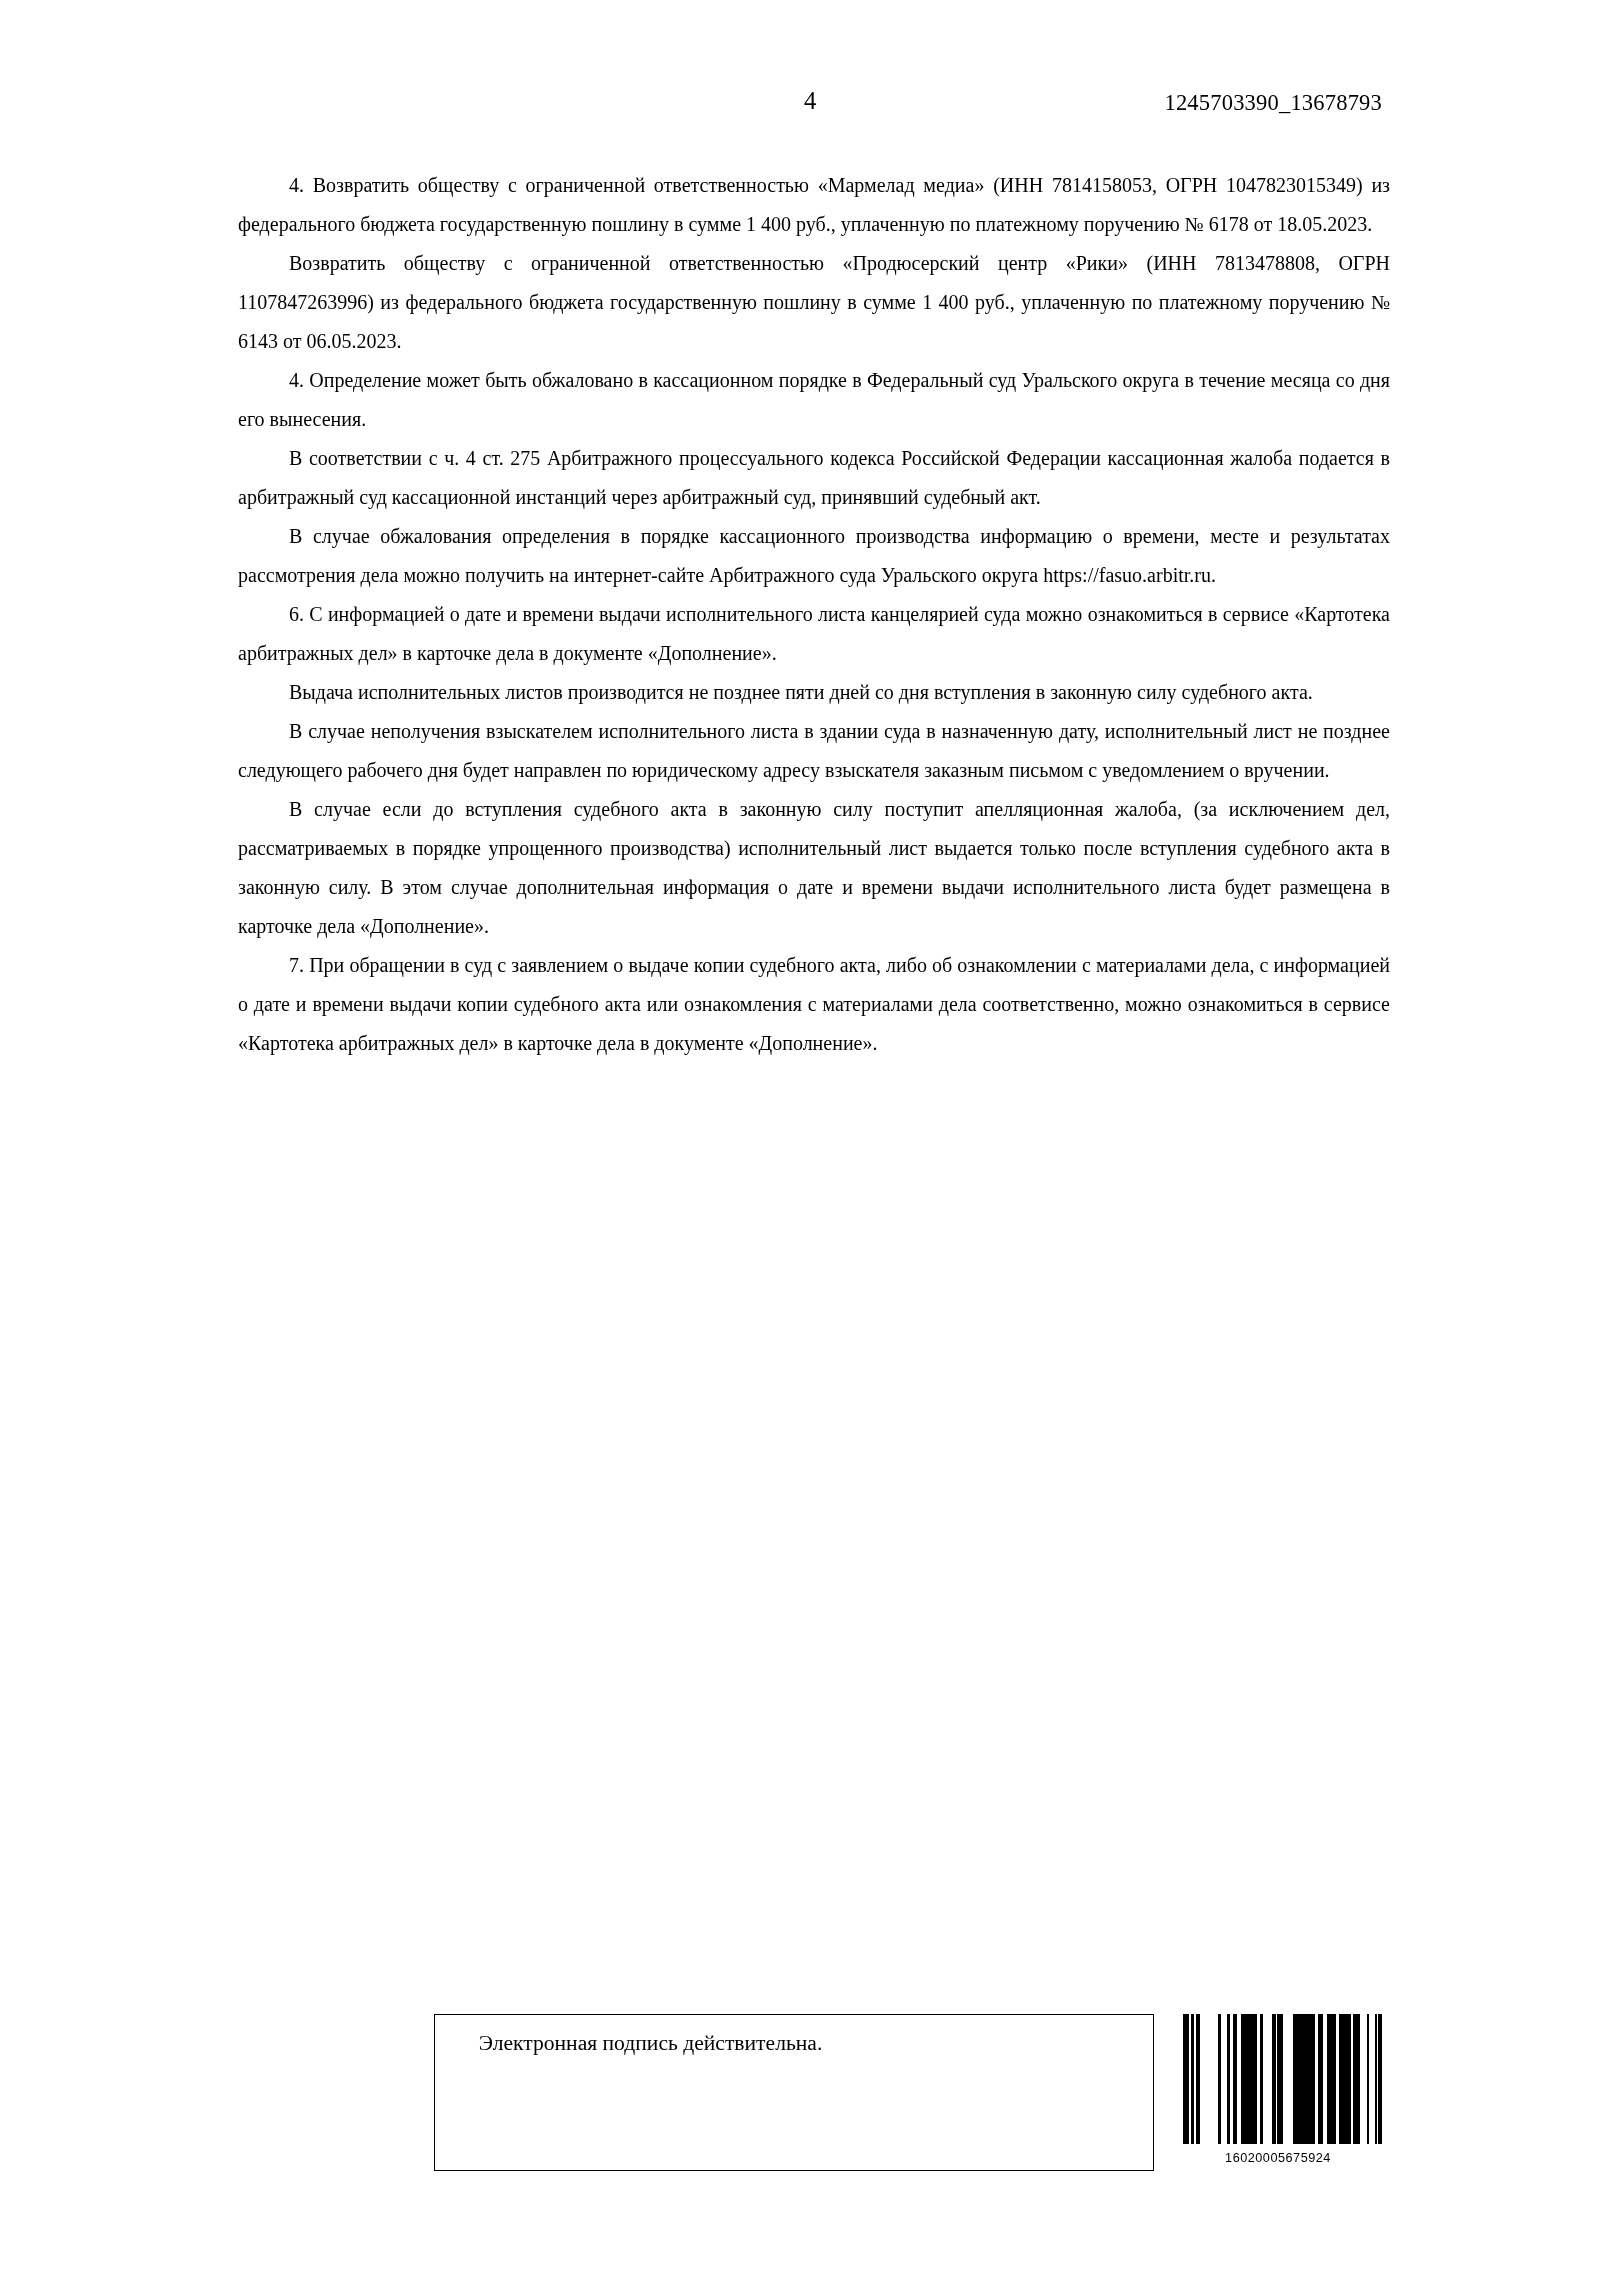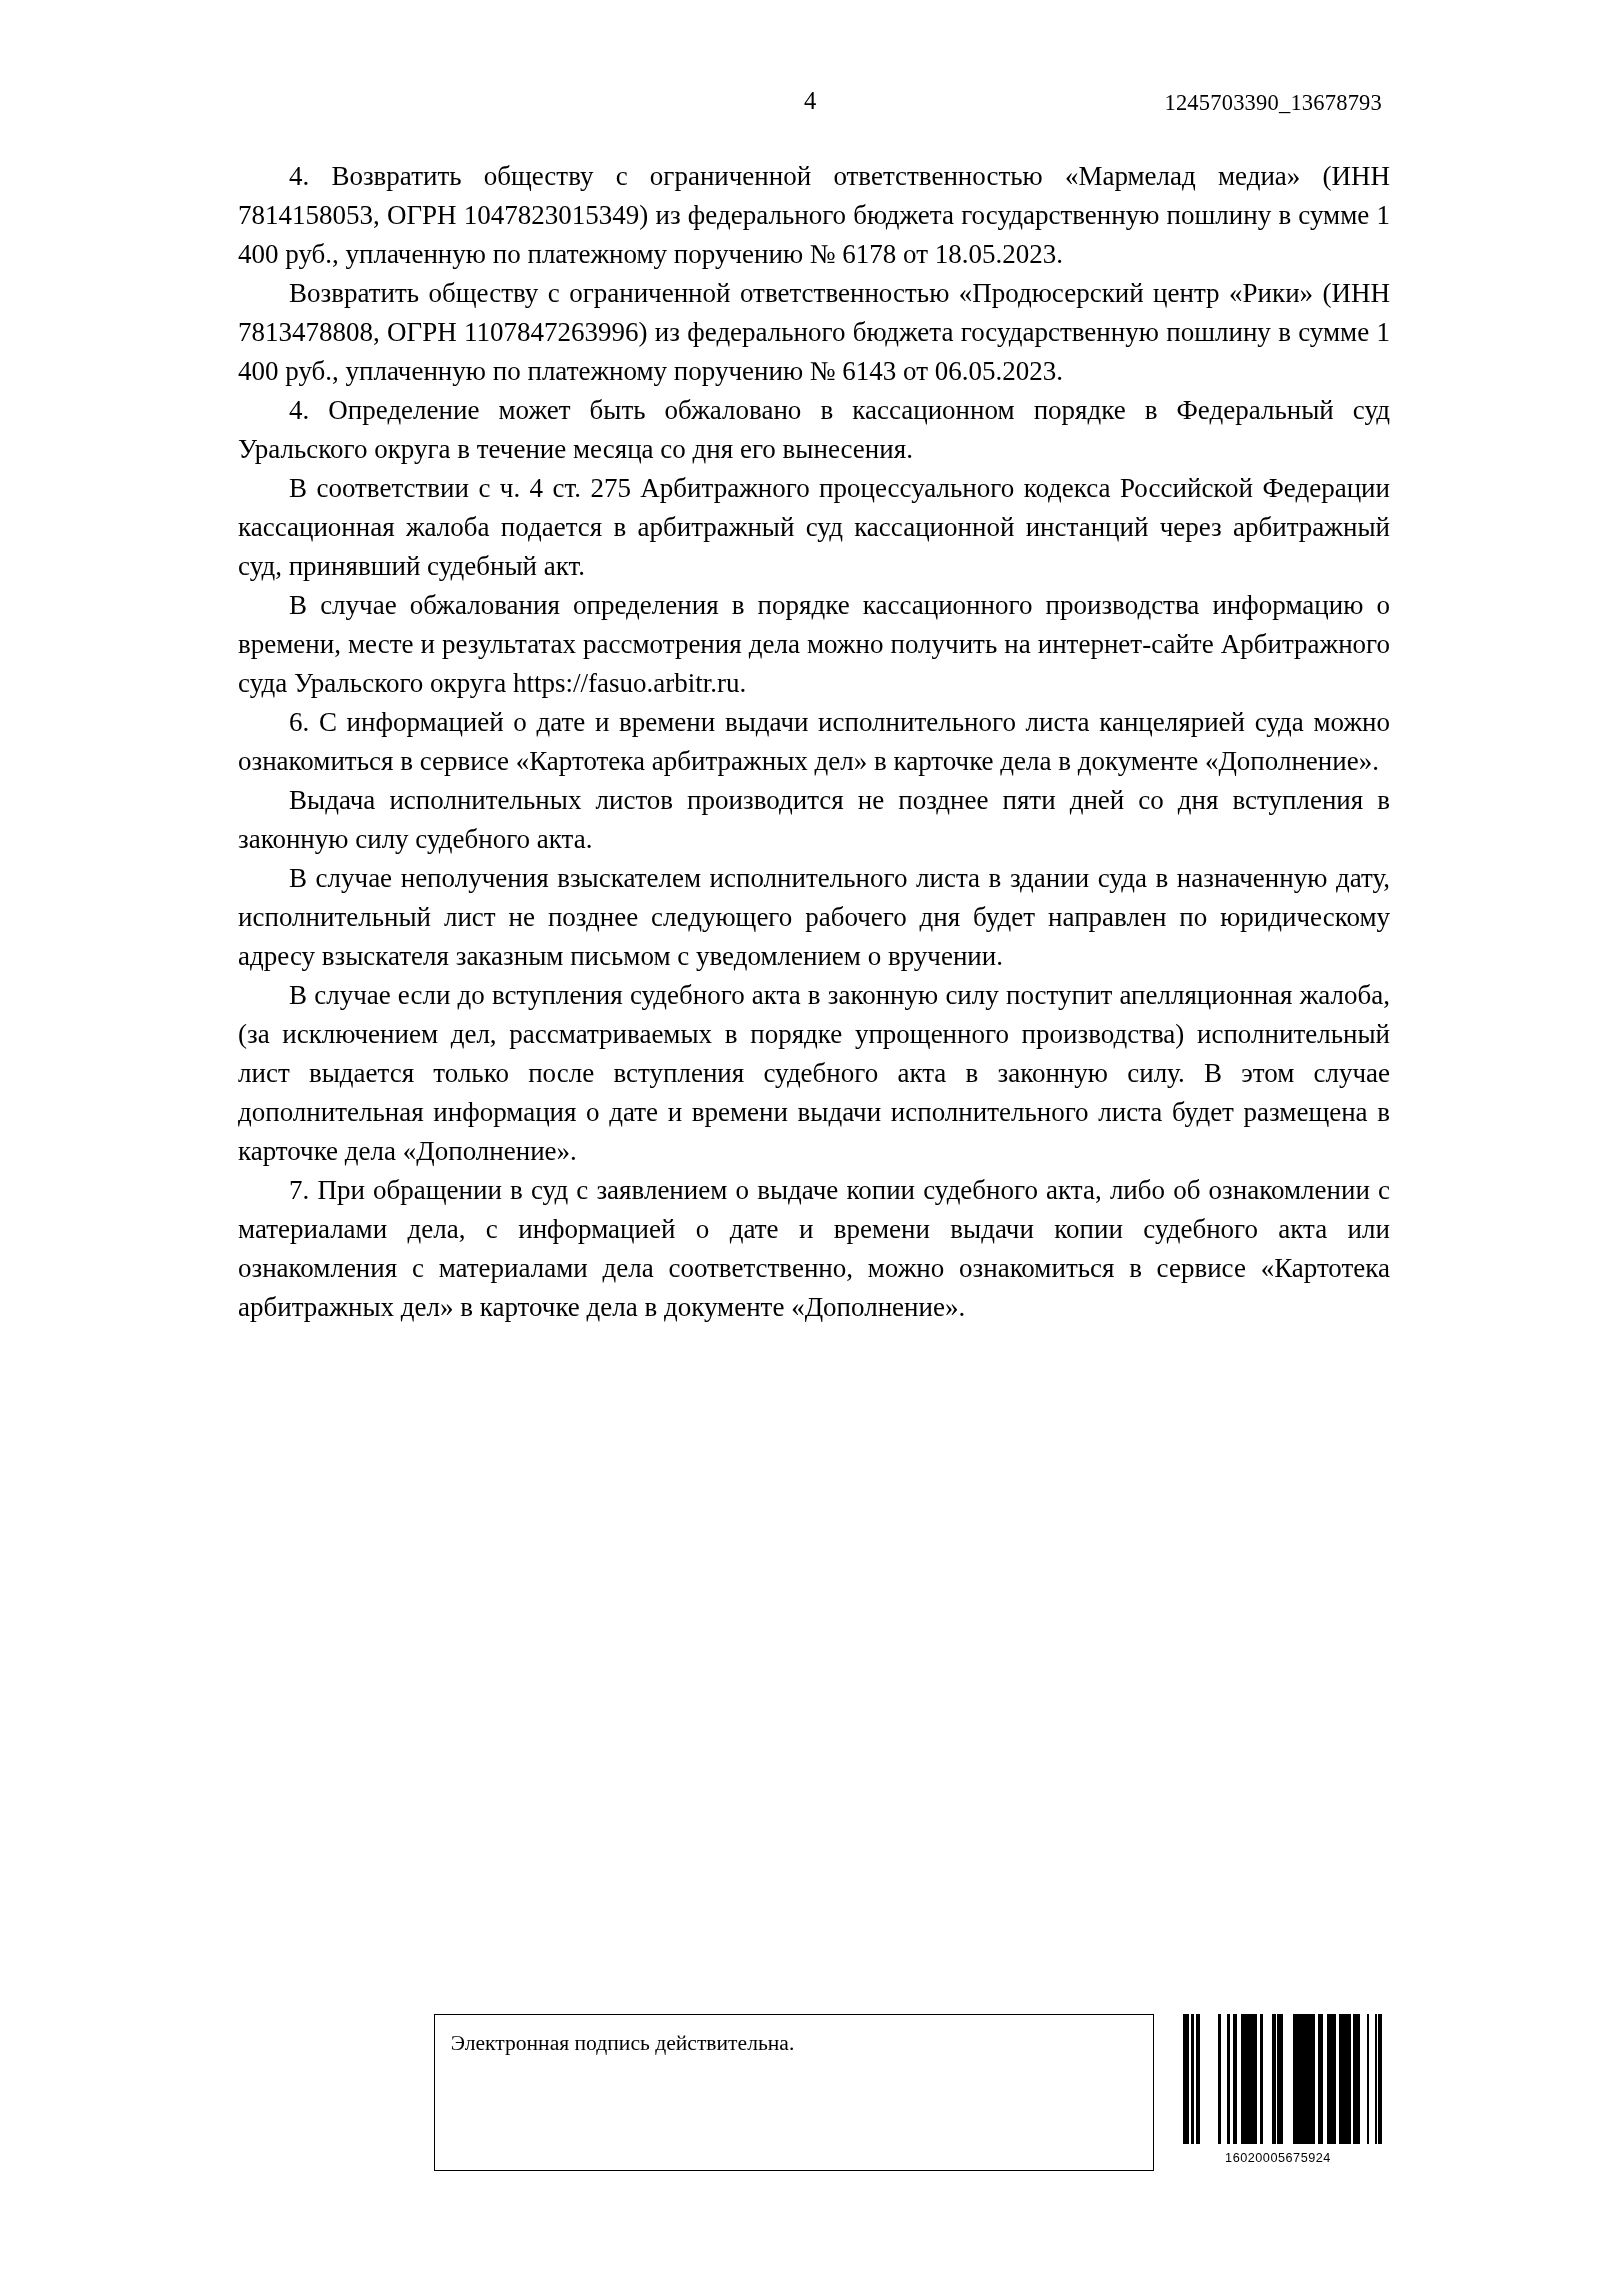--- a/index.html
+++ b/index.html
@@ -34,24 +34,24 @@
   .doc-code {
     position: absolute;
     right: 238px;
     top: 2px;
     font-size: 22.5px;
     line-height: 29px;
     letter-spacing: 0.2px;
   }
   .body-text {
     position: absolute;
-    top: 157px;
+    top: 166px;
     left: 238px;
     width: 1152px;
-    font-size: 27px;
+    font-size: 20px;
     line-height: 39px;
     text-align: justify;
     text-justify: inter-word;
   }
   .body-text p {
     margin: 0;
     text-indent: 51px;
     text-align: justify;
   }
   .signature-row {
@@ -81,20 +81,21 @@
     width: 720px;
     height: 157px;
     border: 1.5px solid #000;
     box-sizing: border-box;
     padding: 13.7px 15.7px 0 15.7px;
     position: relative;
   }
   .stamp-line1 {
     font-size: 21.6px;
     line-height: 29px;
+    margin-left: 28px;
   }
   .stamp-grid {
     margin-top: 3.9px;
     display: flex;
   }
   .stamp-label {
     font-size: 21.6px;
     line-height: 26.5px;
     white-space: nowrap;
     padding-right: 9.8px;

